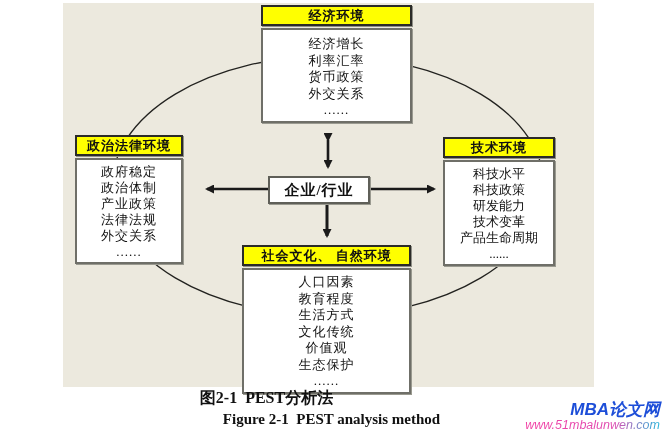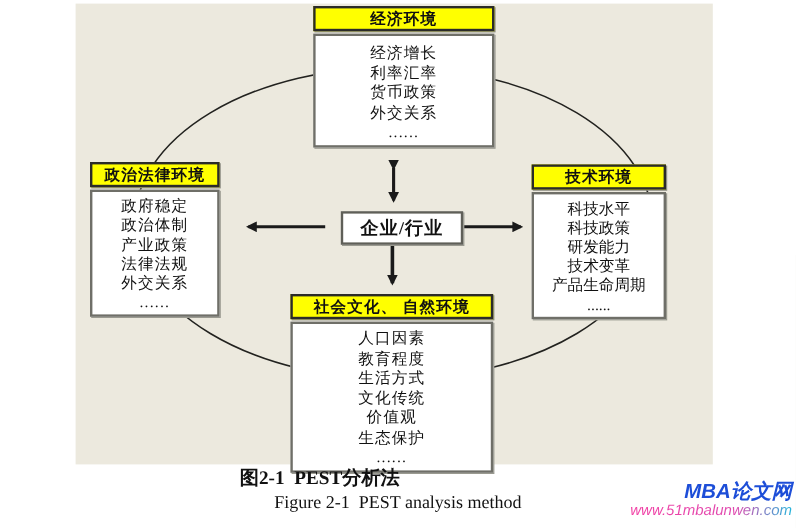--- a/index.html
+++ b/index.html
@@ -34,33 +34,33 @@
   #box-economic  { left:261px; top:5px;   width:151px; }
   #box-economic  .env-body { padding-top:6px; }
   #box-economic  .env-item { line-height:16.5px; }
   #box-political { left:75px;  top:135px; width:108px; }
   #box-technological { left:443px; top:137px; width:112px; }
   #box-technological .env-item { letter-spacing:0; }
   #box-social    { left:242px; top:245px; width:169px; }
   #box-social .env-item { line-height:16.5px; }
 
   .center-box {
-    position:absolute; left:284px; top:176px; width:98px; height:24px;
+    position:absolute; left:268px; top:176px; width:98px; height:24px;
     background:#ffffff; border:2px solid #5f5f58; box-shadow:1px 1px 0 #9a9a90;
     display:flex; align-items:center; justify-content:center;
     font-weight:bold; font-size:15px; letter-spacing:1px;
   }
 
   .caption-zh {
     position:absolute; left:0; top:388px; width:533px; text-align:center;
     font-weight:bold; font-size:16px; white-space:pre;
   }
   .caption-en {
     position:absolute; left:0; top:411px; width:663px; text-align:center;
-    font-weight:normal; font-size:15px; white-space:pre;
+    font-weight:bold; font-size:15px; white-space:pre;
   }
   .watermark {
     position:absolute; right:3px; top:401px; text-align:right;
     font-family:"Liberation Sans","DejaVu Sans",sans-serif; font-style:italic;
     line-height:1.05;
   }
   .watermark .site { font-weight:bold; font-size:17px; color:#1d4ed8; display:block; }
   .watermark .url {
     font-size:12.5px; display:block;
     background:linear-gradient(90deg,#F23FA4 0%,#E04BB0 65%,#23B5DB 100%);

